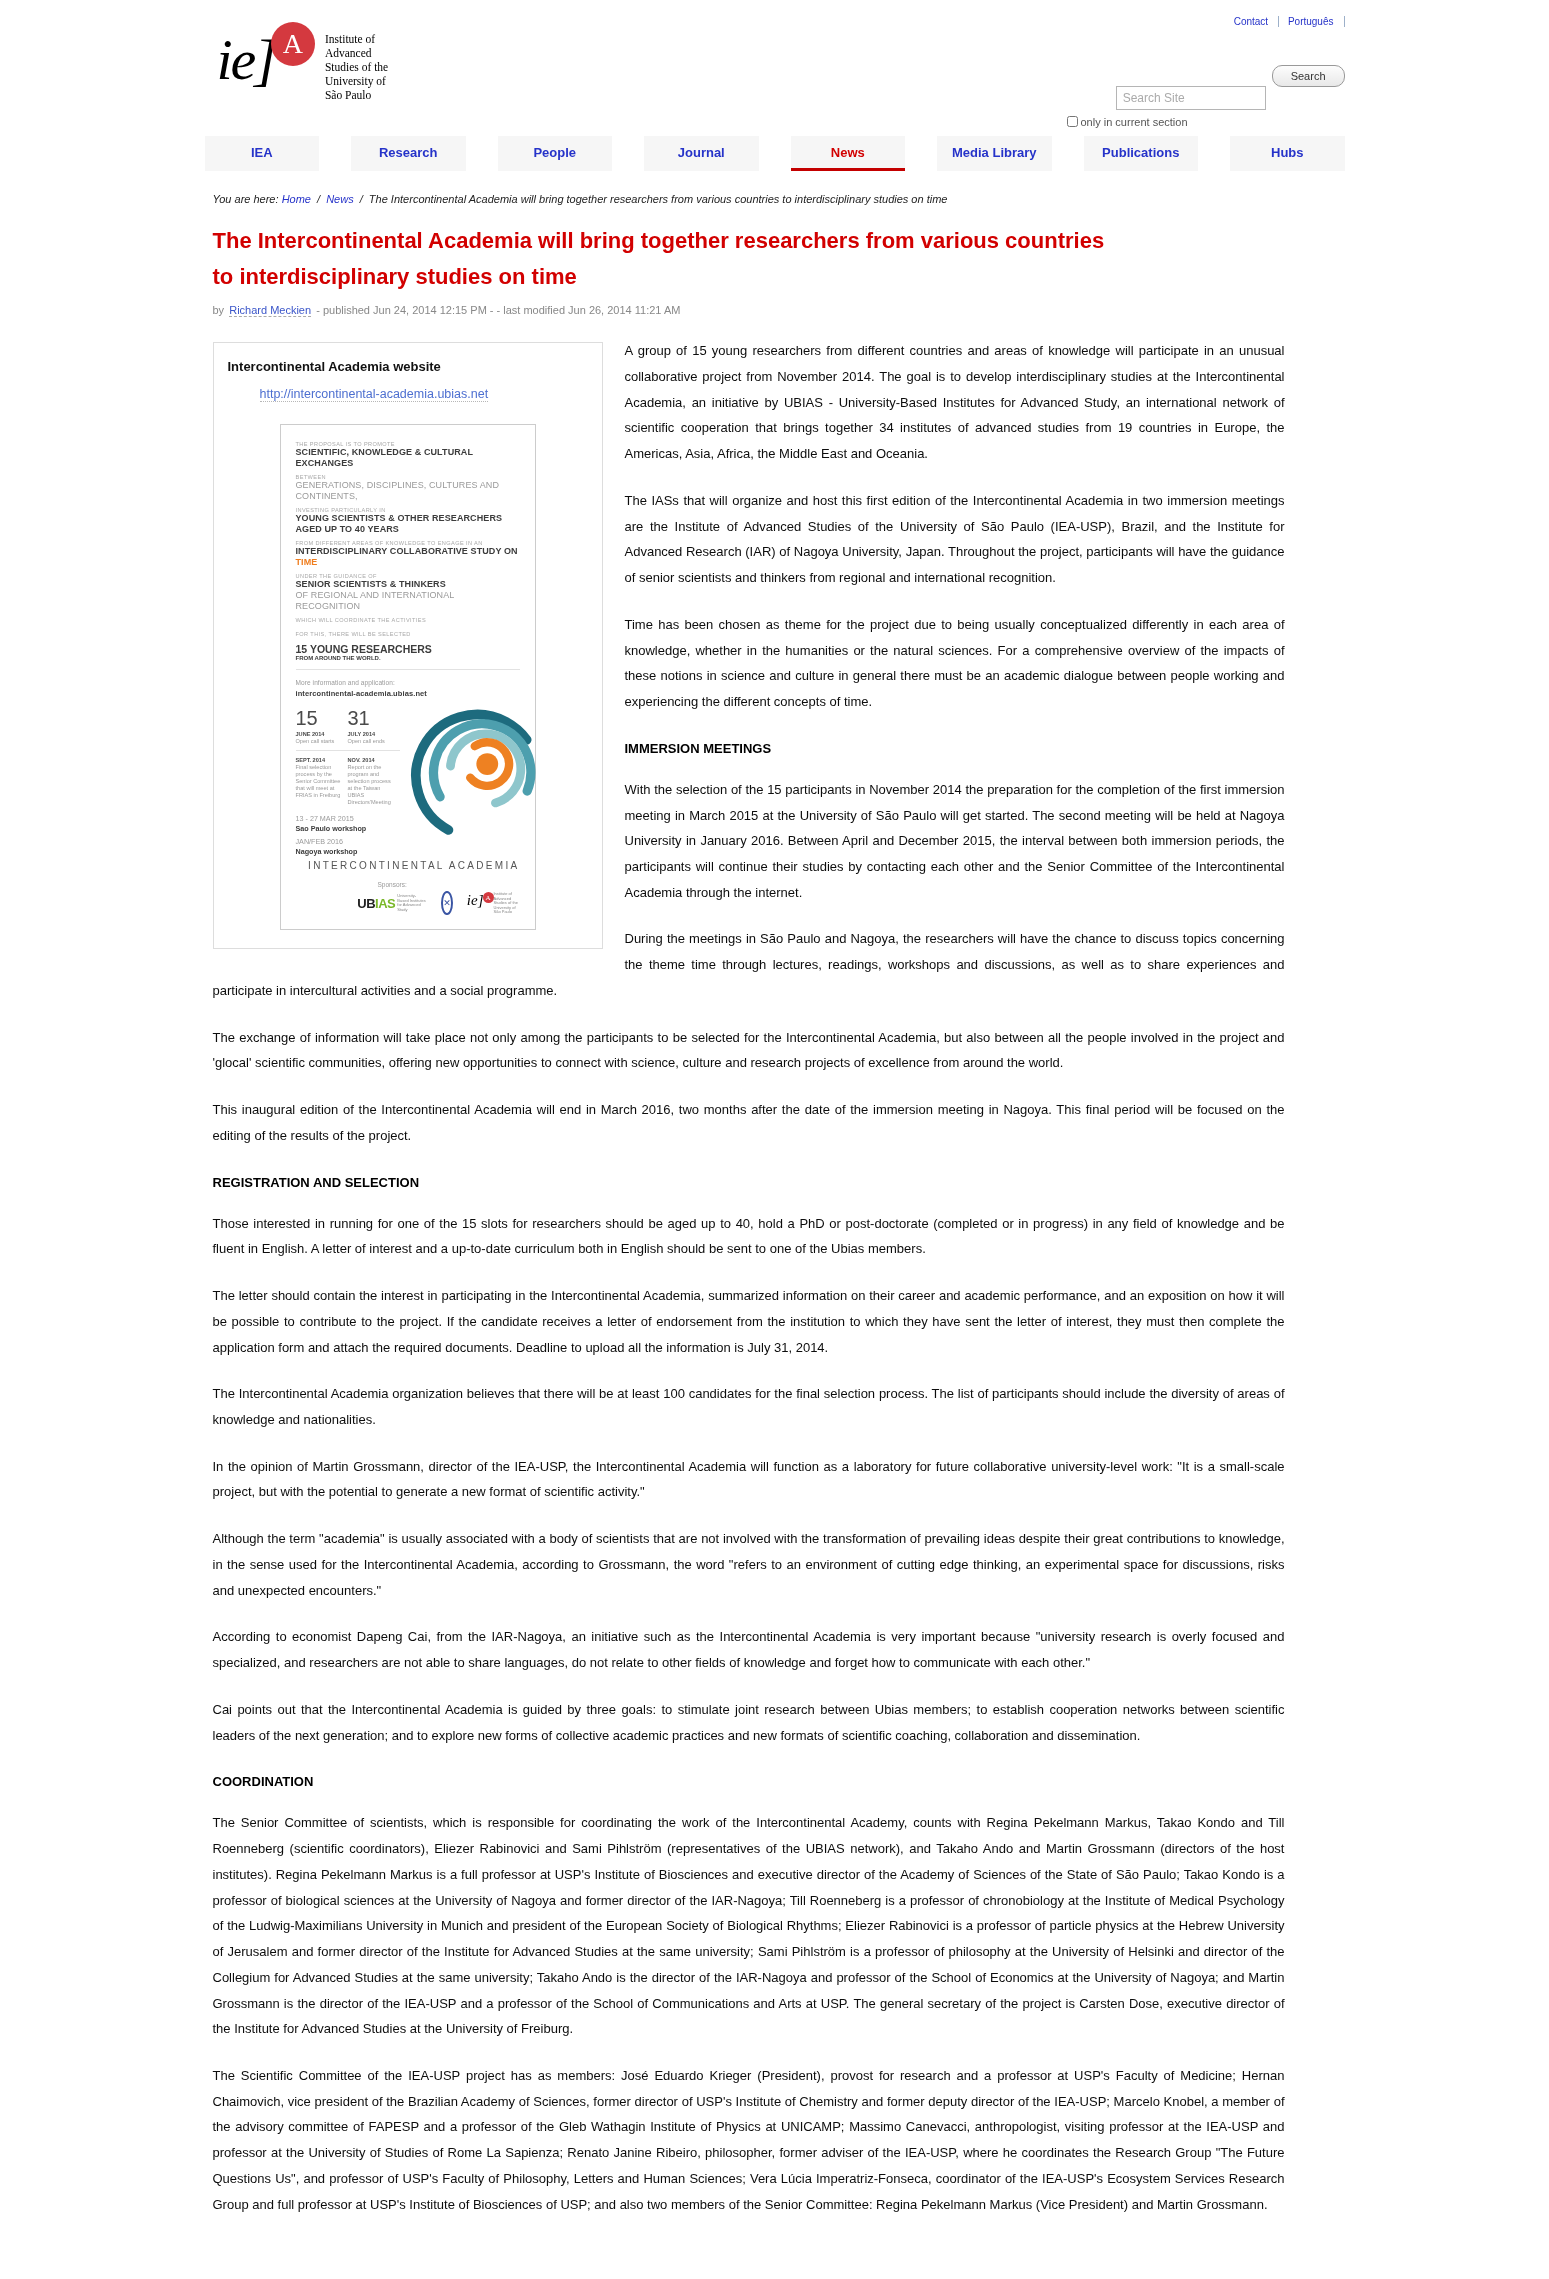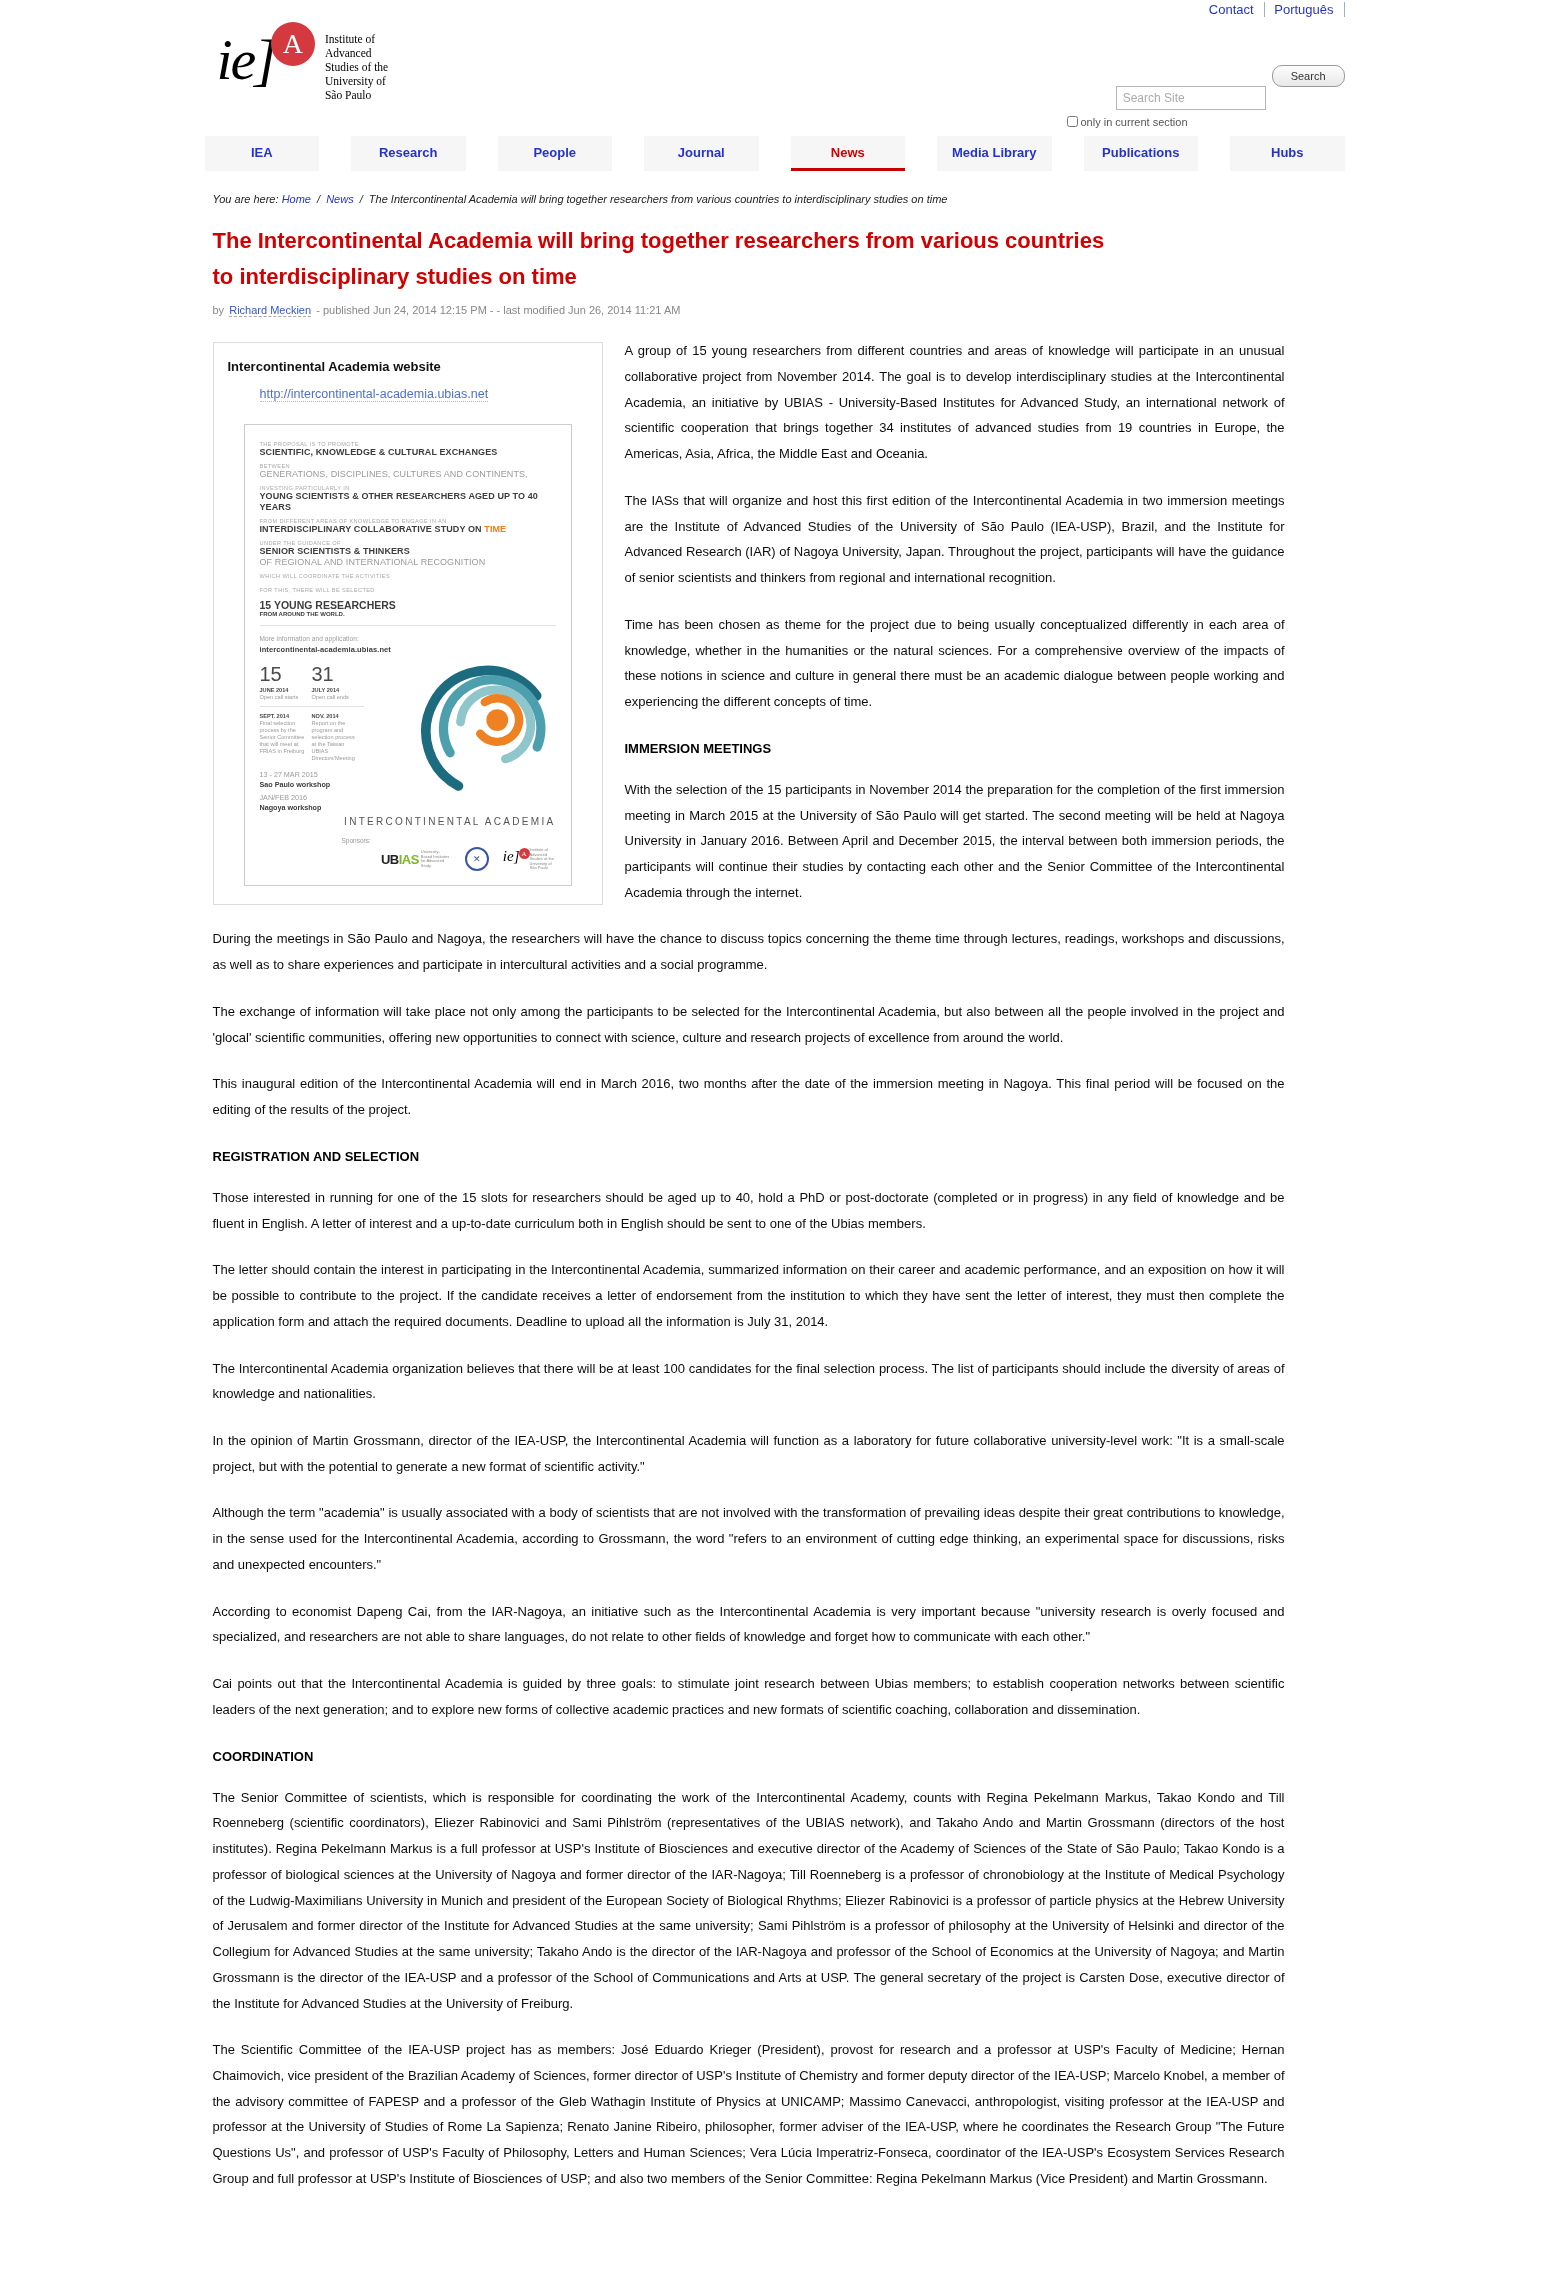--- a/index.html
+++ b/index.html
@@ -2,21 +2,21 @@
 <html><head>
 <meta charset="utf-8">
 <style>
   * { margin:0; padding:0; box-sizing:border-box; }
   html,body { background:#fff; }
   body { font-family:"Liberation Sans", sans-serif; color:#111; width:1549px; margin:0 auto; }
   a { text-decoration:none; cursor:pointer; }
   .page { width:1140px; margin:0 auto; position:relative; }
 
   
-  .topbar { text-align:right; font-size:13px; padding-top:2px; height:18px; }
+  .topbar { text-align:right; font-size:10px; padding-top:16px; height:18px; }
   .topbar a { color:#2633c9; margin:0 6px; }
   .topbar .sep { color:#9db0c9; border-left:1px solid #9db0c9; margin-left:4px; }
 
   
   .header { position:relative; height:108px; }
   .logo { display:flex; align-items:flex-start; padding-left:12px; padding-top:6px; }
   .logo-ie { font-family:"Liberation Serif", serif; font-style:italic; font-size:58px; line-height:72px; color:#000; letter-spacing:-2px; }
   .logo-circle { width:44px; height:44px; border-radius:50%; background:#d4393f; color:#fff; display:flex; align-items:center; justify-content:center; margin-left:-4px; margin-top:-2px; }
   .logo-circle span { font-family:"Liberation Serif", serif; font-size:28px; }
   .logo-text { font-family:"Liberation Serif", serif; font-size:11.5px; line-height:14px; color:#000; margin-left:10px; margin-top:8px; }
@@ -45,21 +45,21 @@
   .byline { font-size:11px; color:#888; margin-top:10px; margin-bottom:22px; }
   .byline .author { color:#3a55c9; border-bottom:1px dashed #aaa; margin:0 2px; }
 
   .article-body { overflow:visible; }
   .article-body:after { content:""; display:block; clear:both; }
   .sidebar-box { float:left; width:390px; border:1px solid #ddd; padding:12px 14px 18px; margin:4px 22px 14px 0; }
   .sidebar-heading { font-size:13px; font-weight:bold; margin:4px 0 10px; }
   .sidebar-link { font-size:12.5px; color:#4d6fd0; border-bottom:1px dotted #b7b7b7;margin-left:32px; }
 
   
-  .poster { width:328px; border:1px solid #ccc; background:#fff; margin:22px auto 0 auto; padding:16px 15px 14px; }
+  .poster { width:256px; border:1px solid #ccc; background:#fff; margin:22px auto 0 auto; padding:16px 15px 14px; }
   .poster p { margin:0; }
   .pl { font-size:5.6px; letter-spacing:.4px; color:#a9a9a9; margin-top:5px !important; }
   .pb { font-size:9px; font-weight:bold; color:#3c3c3c; line-height:11px; letter-spacing:.1px; }
   .pr { font-size:9px; color:#9a9a9a; line-height:11px; letter-spacing:.1px; }
   .orange { color:#ef7d1e; }
   .pb15 { font-size:10.5px; font-weight:bold; color:#3c3c3c; margin-top:6px !important; }
   .pbw { font-size:6px; font-weight:bold; color:#3c3c3c; }
   .p-more { border-top:1px solid #e2e2e2; margin-top:8px; padding-top:7px; }
   .p-more .pr { font-size:6.5px; color:#9a9a9a; }
   .p-more .pb { font-size:7.5px; }

